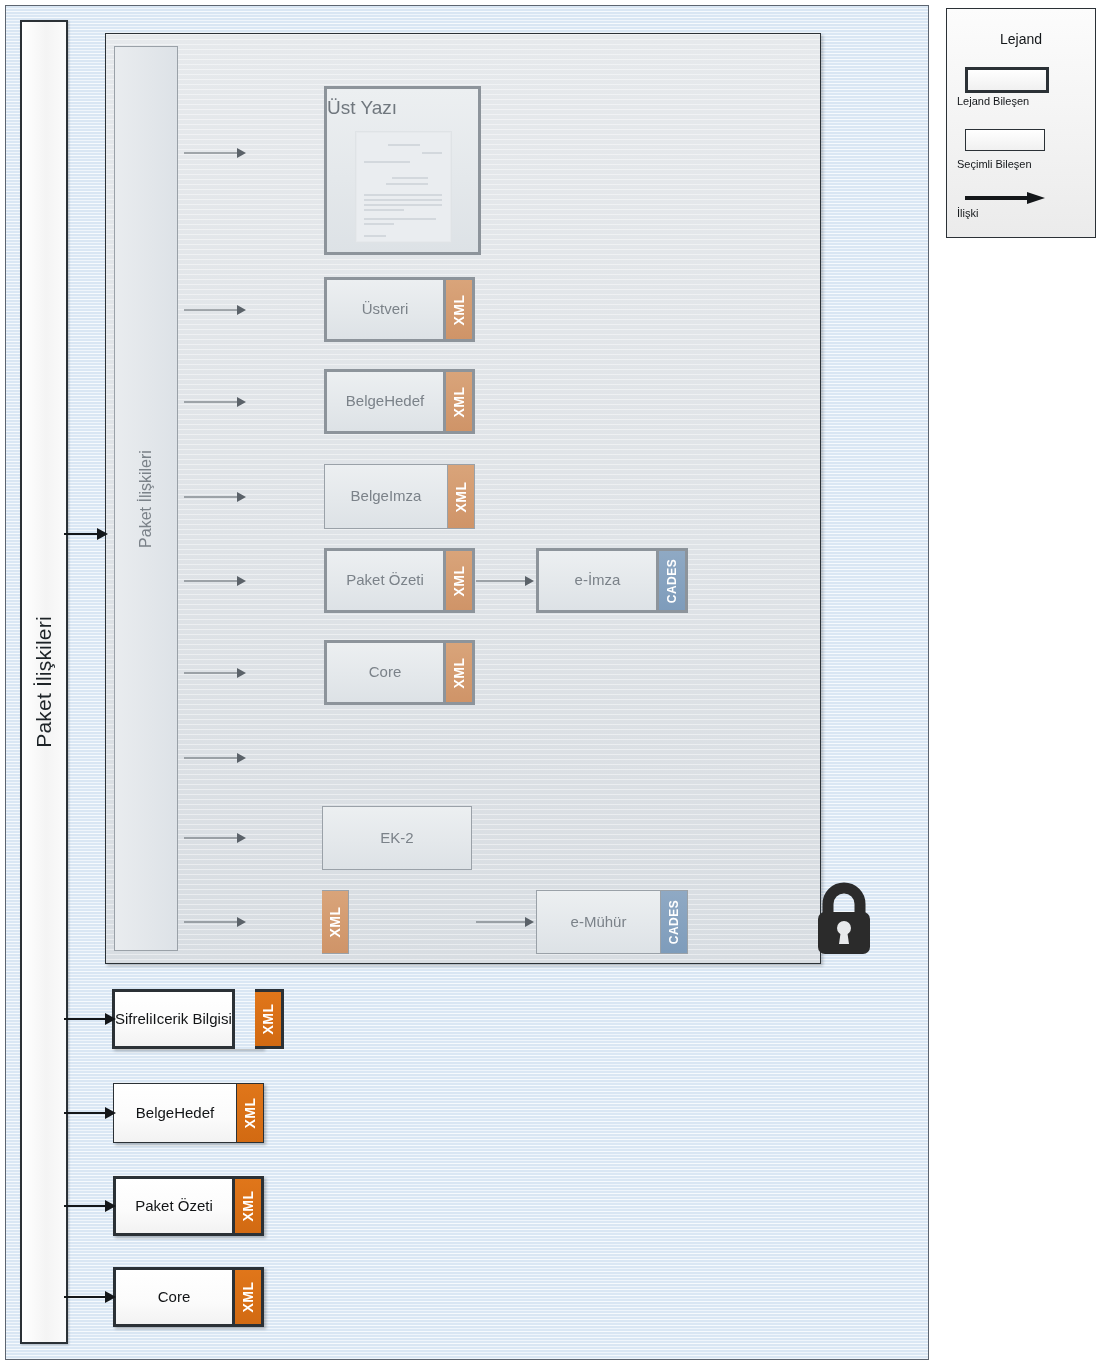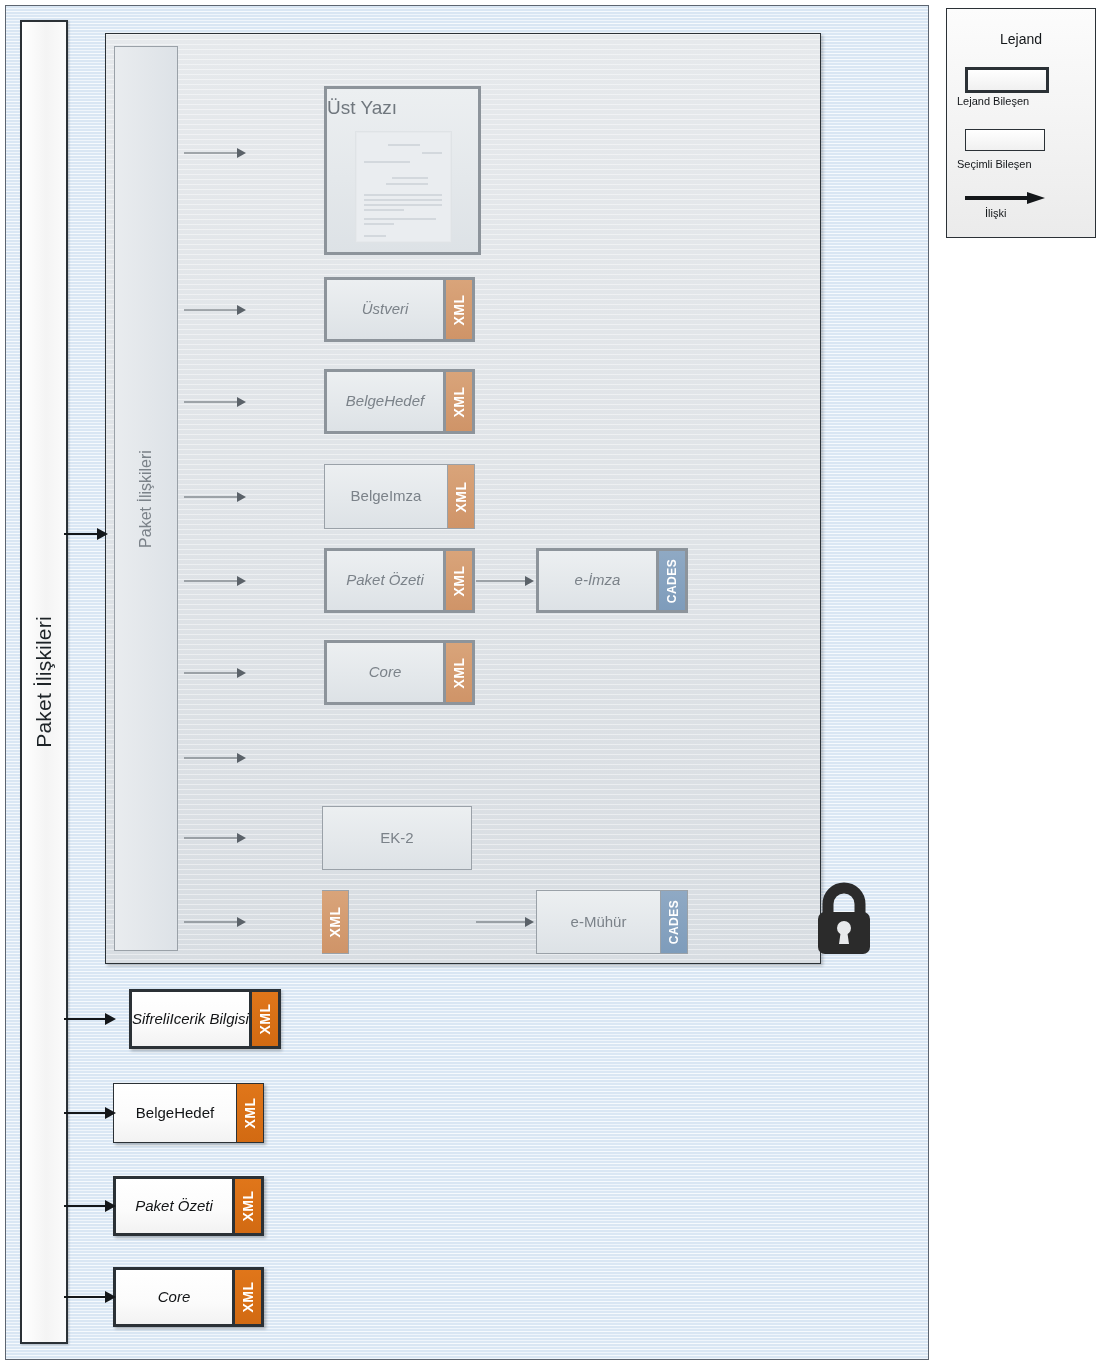--- a/index.html
+++ b/index.html
@@ -58,21 +58,21 @@
     white-space:nowrap;font-size:16px;color:#7b8289;
   }
 
   
   .comp{position:absolute;display:flex;align-items:stretch;z-index:3;}
   .comp .body{
     flex:1;display:flex;align-items:center;justify-content:center;
     background:linear-gradient(to bottom,#eceff1,#e4e8eb 55%,#dde2e6);
     color:#7b8289;font-size:15px;text-align:center;line-height:1.25;
   }
-  .comp.thick .body{border:3px solid #8d949b;font-style:italic;}
+  .comp.thick .body{border:3px solid #8d949b;}
   .comp.thin  .body{border:1px solid #9aa1a8;}
   .comp .tag{
     width:26px;display:flex;align-items:center;justify-content:center;
     color:#ffffff;font-size:14px;font-weight:600;letter-spacing:.5px;
   }
   .comp .tag span{transform:rotate(-90deg);white-space:nowrap;}
   .tag.xml{background:linear-gradient(to bottom,#d9a47a,#cf9468);}
   .tag.cades{background:linear-gradient(to bottom,#8fa9c4,#7e9cbb);font-size:12px;}
   .comp.thick .tag{border:3px solid #8d949b;border-left:none;}
   .comp.thin  .tag{border:1px solid #9aa1a8;border-left:none;}
@@ -283,21 +283,21 @@
       <div class="shaft" style="width:49px;"></div>
       <div class="head"></div>
     </div>
 </div>
 
 <div class="arrow dark" style="left:64px;top:528px;width:44px;height:12px;">
   <div class="shaft" style="width:34px;"></div>
     <div class="head"></div>
 </div>
 
-<div class="comp bright thick" style="left:129px;top:989px;width:151px;height:60px;">
+<div class="comp bright thick" style="left:112px;top:989px;width:151px;height:60px;gap:20px;">
   <div class="body">
     <span>SifreliIcerik</span>&nbsp;<span>Bilgisi</span>
   </div>
   <div class="tag xml">
       <span>XML</span>
     </div>
 </div>
 <div class="arrow dark" style="left:64px;top:1013px;width:52px;height:12px;">
     <div class="shaft" style="width:42px;"></div>
     <div class="head"></div>
@@ -339,14 +339,14 @@
 <div id="legend">
   <div id="legend-title">Lejand</div>
   <div class="legend-swatch mandatory"></div>
   <div class="legend-text" style="top:86px;">Lejand Bileşen</div>
   <div class="legend-swatch optional"></div>
   <div class="legend-text" style="top:149px;">Seçimli Bileşen</div>
   <div id="legend-arrow">
     <div class="lshaft"></div>
       <div class="lhead"></div>
   </div>
-  <div class="legend-text" style="top:198px;margin-left:28px;">İlişki</div>
+  <div class="legend-text" style="top:198px;">İlişki</div>
 </div>
 
 </body></html>

